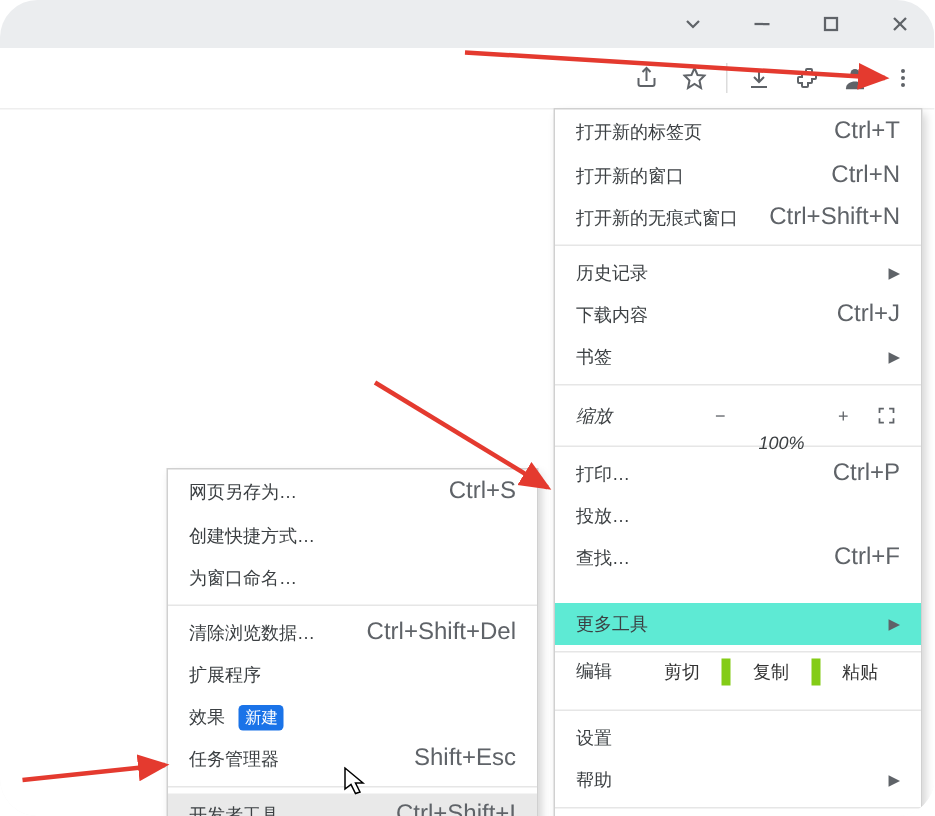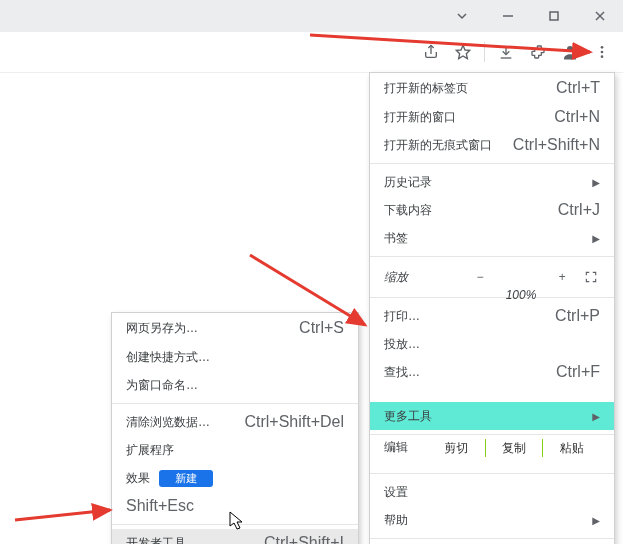--- a/index.html
+++ b/index.html
@@ -1,16 +1,16 @@
 <!DOCTYPE html>
 <html><head>
 <meta charset="utf-8">
 <style>
   html,body{margin:0;padding:0;font-family:"Microsoft YaHei","Segoe UI",Arial,sans-serif;font-size:12px;color:#3c4043;background:#fff;}
-  .stage{position:relative;width:623px;height:544px;overflow:hidden;background:#fff;}
+  .stage{position:relative;width:623px;height:544px;overflow:hidden;background:#fff;border-radius:25px;}
 
   
   .titlebar{position:absolute;left:0;top:0;right:0;height:32px;background:#ebedef;border-bottom-left-radius:0;}
   .win-btns{position:absolute;right:0;top:0;height:32px;display:flex;}
   .win-btn{width:46px;height:32px;display:flex;align-items:center;justify-content:center;color:#5f6368;}
   .win-btn svg{display:block;}
 
   
   .toolbar{position:absolute;left:0;top:32px;right:0;height:40px;background:#ffffff;border-bottom:1px solid #e3e3e3;}
   .tool-right{position:absolute;right:6px;top:0;height:40px;display:flex;align-items:center;gap:2px;}
@@ -39,24 +39,24 @@
   .zoom-row .lbl{flex:0 0 auto;}
   .zoom-row .spacer{flex:1;}
   .zoom-btn{width:20px;text-align:center;color:#5f6368;cursor:pointer;}
   .zoom-pct{width:42px;text-align:center;margin-top:36px;}
   .zoom-full{width:18px;color:#5f6368;}
   .zoom-full svg{display:block;margin:auto;}
 
   
   .edit-row{display:flex;align-items:flex-start;height:30px;padding:0 14px;}
   .edit-row .lbl{flex:0 0 auto;margin-right:20px;}
-  .edit-row .eb{flex:1;text-align:center;color:#333;font-size:12px;border-left:1px solid #84cc16;height:18px;line-height:18px;}
-
-  
-  .badge{display:inline-block;background:#1a73e8;color:#fff;font-size:11px;border-radius:3px;padding:1px 16px;margin-left:6px;font-family:Liberation Mono, monospace;}
+  .edit-row .eb{flex:1;text-align:center;color:#333;font-size:12px;border-left:6px solid #84cc16;height:18px;line-height:18px;}
+
+  
+  .badge{display:inline-block;background:#1a73e8;color:#fff;font-size:11px;border-radius:3px;padding:1px 4px;margin-left:6px;font-family:Liberation Mono, monospace;}
 
   
   .anno{position:absolute;left:0;top:0;width:623px;height:544px;pointer-events:none;}
   .anno line, .anno path{stroke:#e43a2f;stroke-width:3;fill:none;}
   .anno polygon{fill:#e43a2f;}
 
   
   .cursor{position:absolute;left:229px;top:511px;pointer-events:none;}
 </style>
 </head>
@@ -231,20 +231,21 @@
     <div class="mi">
       <span class="lbl">扩展程序</span>
     </div>
     <div class="mi">
       <span class="lbl">
         <span>效果</span>
         <span class="badge">新建</span>
       </span>
     </div>
     <div class="mi">
+      <span class="lbl">任务管理器</span>
       <span class="sc">Shift+Esc</span>
     </div>
     <div class="msep"></div>
     <div class="mi hl2">
       <span class="lbl">开发者工具</span>
       <span class="sc">Ctrl+Shift+I</span>
     </div>
   </div>
 
   <svg class="anno">

